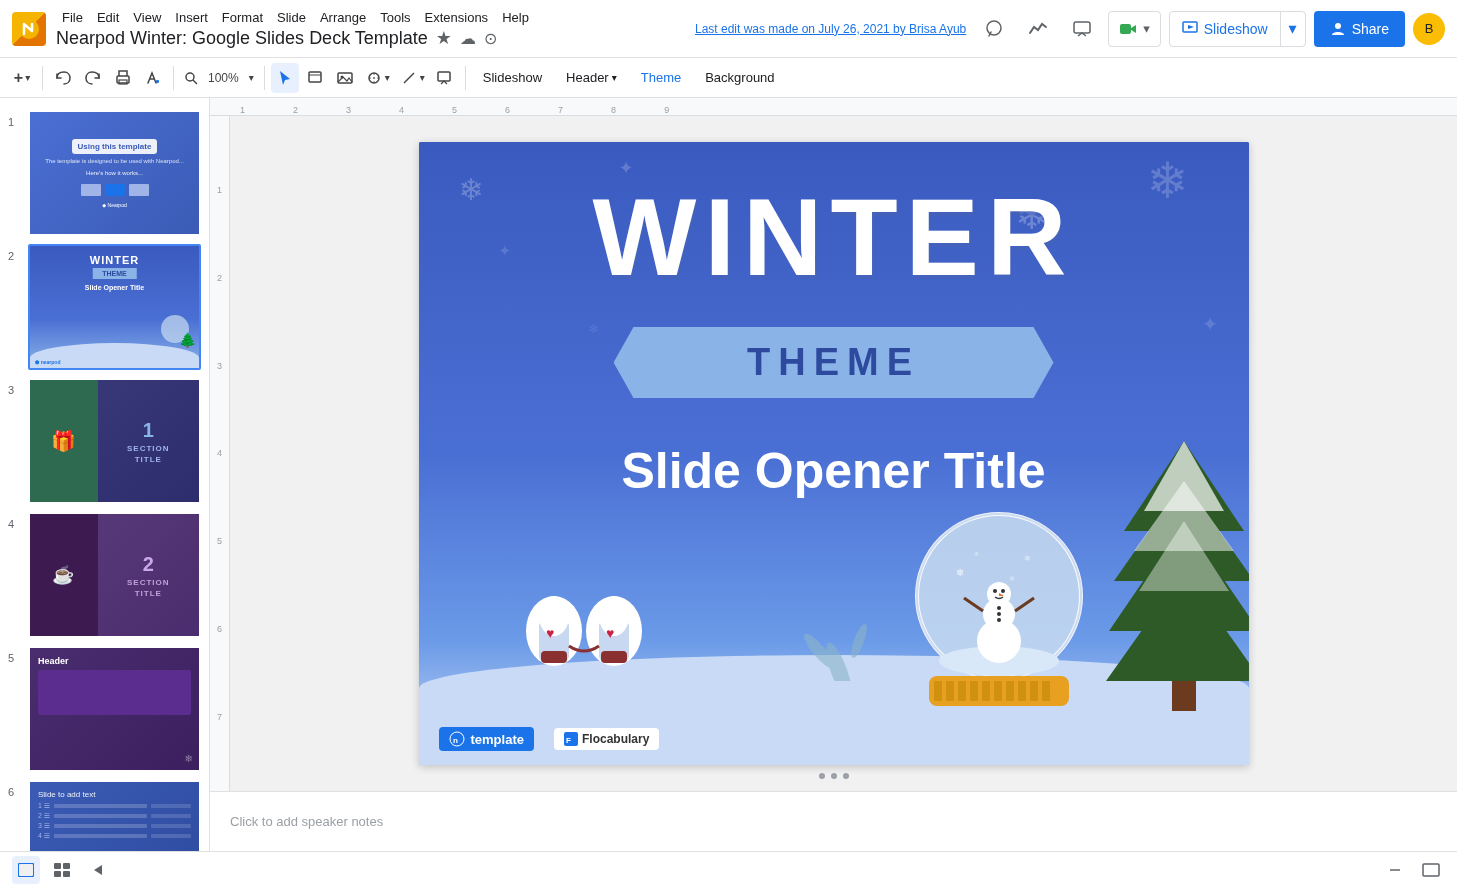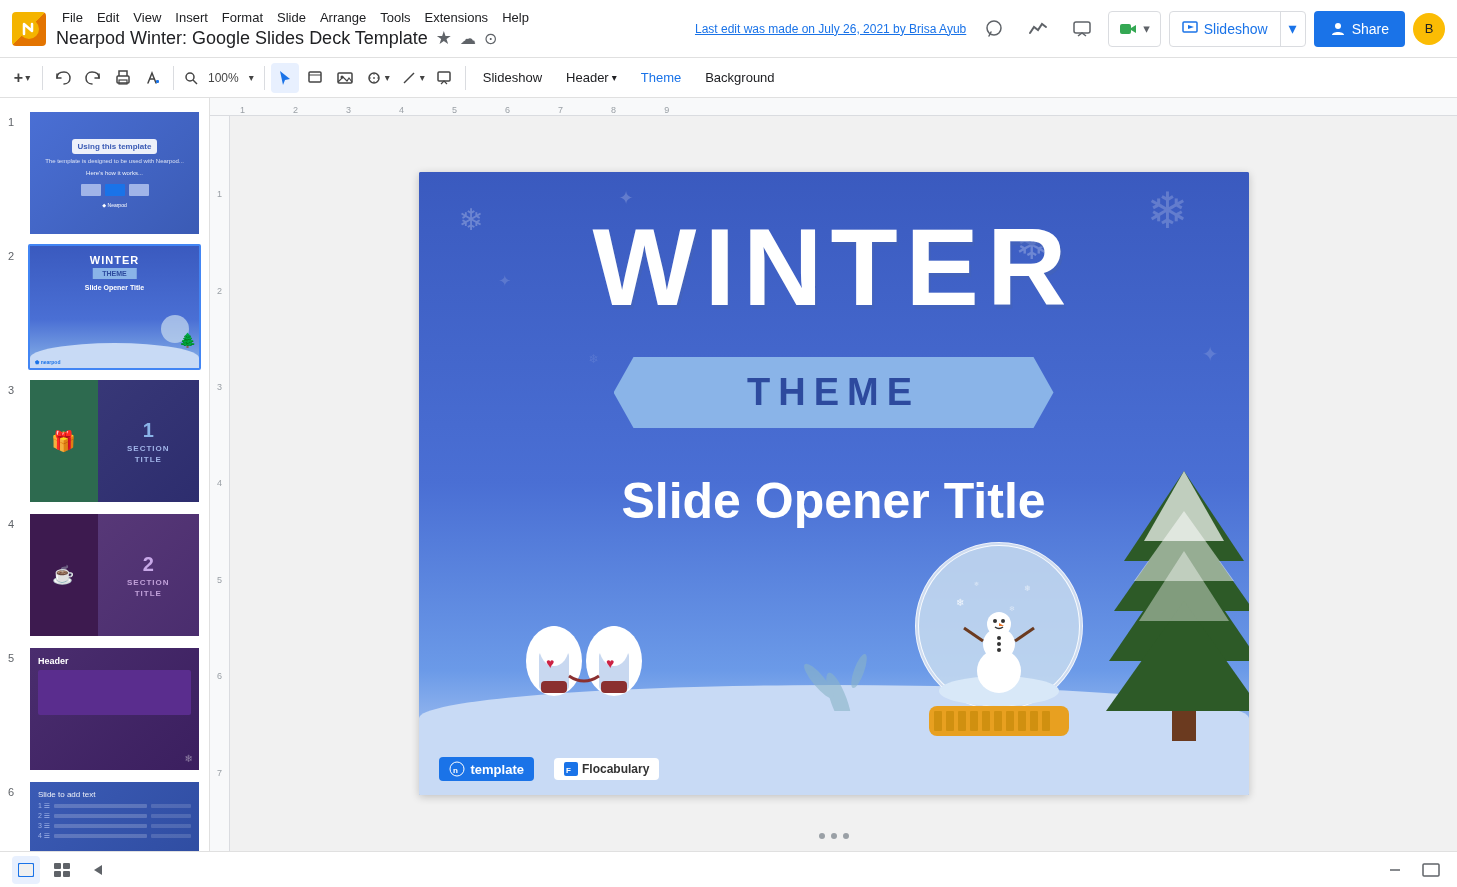--- a/index.html
+++ b/index.html
@@ -636,20 +636,23 @@
         </div>
       </div>
 
       <div id="page-dots">
         <div class="page-dot"></div>
         <div class="page-dot"></div>
         <div class="page-dot"></div>
       </div>
     </div>
 
+    <div id="notes-area">
+      <span>Click to add speaker notes</span>
+    </div>
   </div>
 </div>
 
 <div id="bottom-bar">
   <button class="bottom-btn active" title="Slide view">
     <svg width="16" height="14" viewBox="0 0 16 14">
         <rect x="0" y="0" width="16" height="14" rx="1" fill="currentColor"></rect>
         <rect x="1" y="1" width="14" height="12" rx="1" fill="#f0f0f0"></rect>
       </svg>
   </button>

